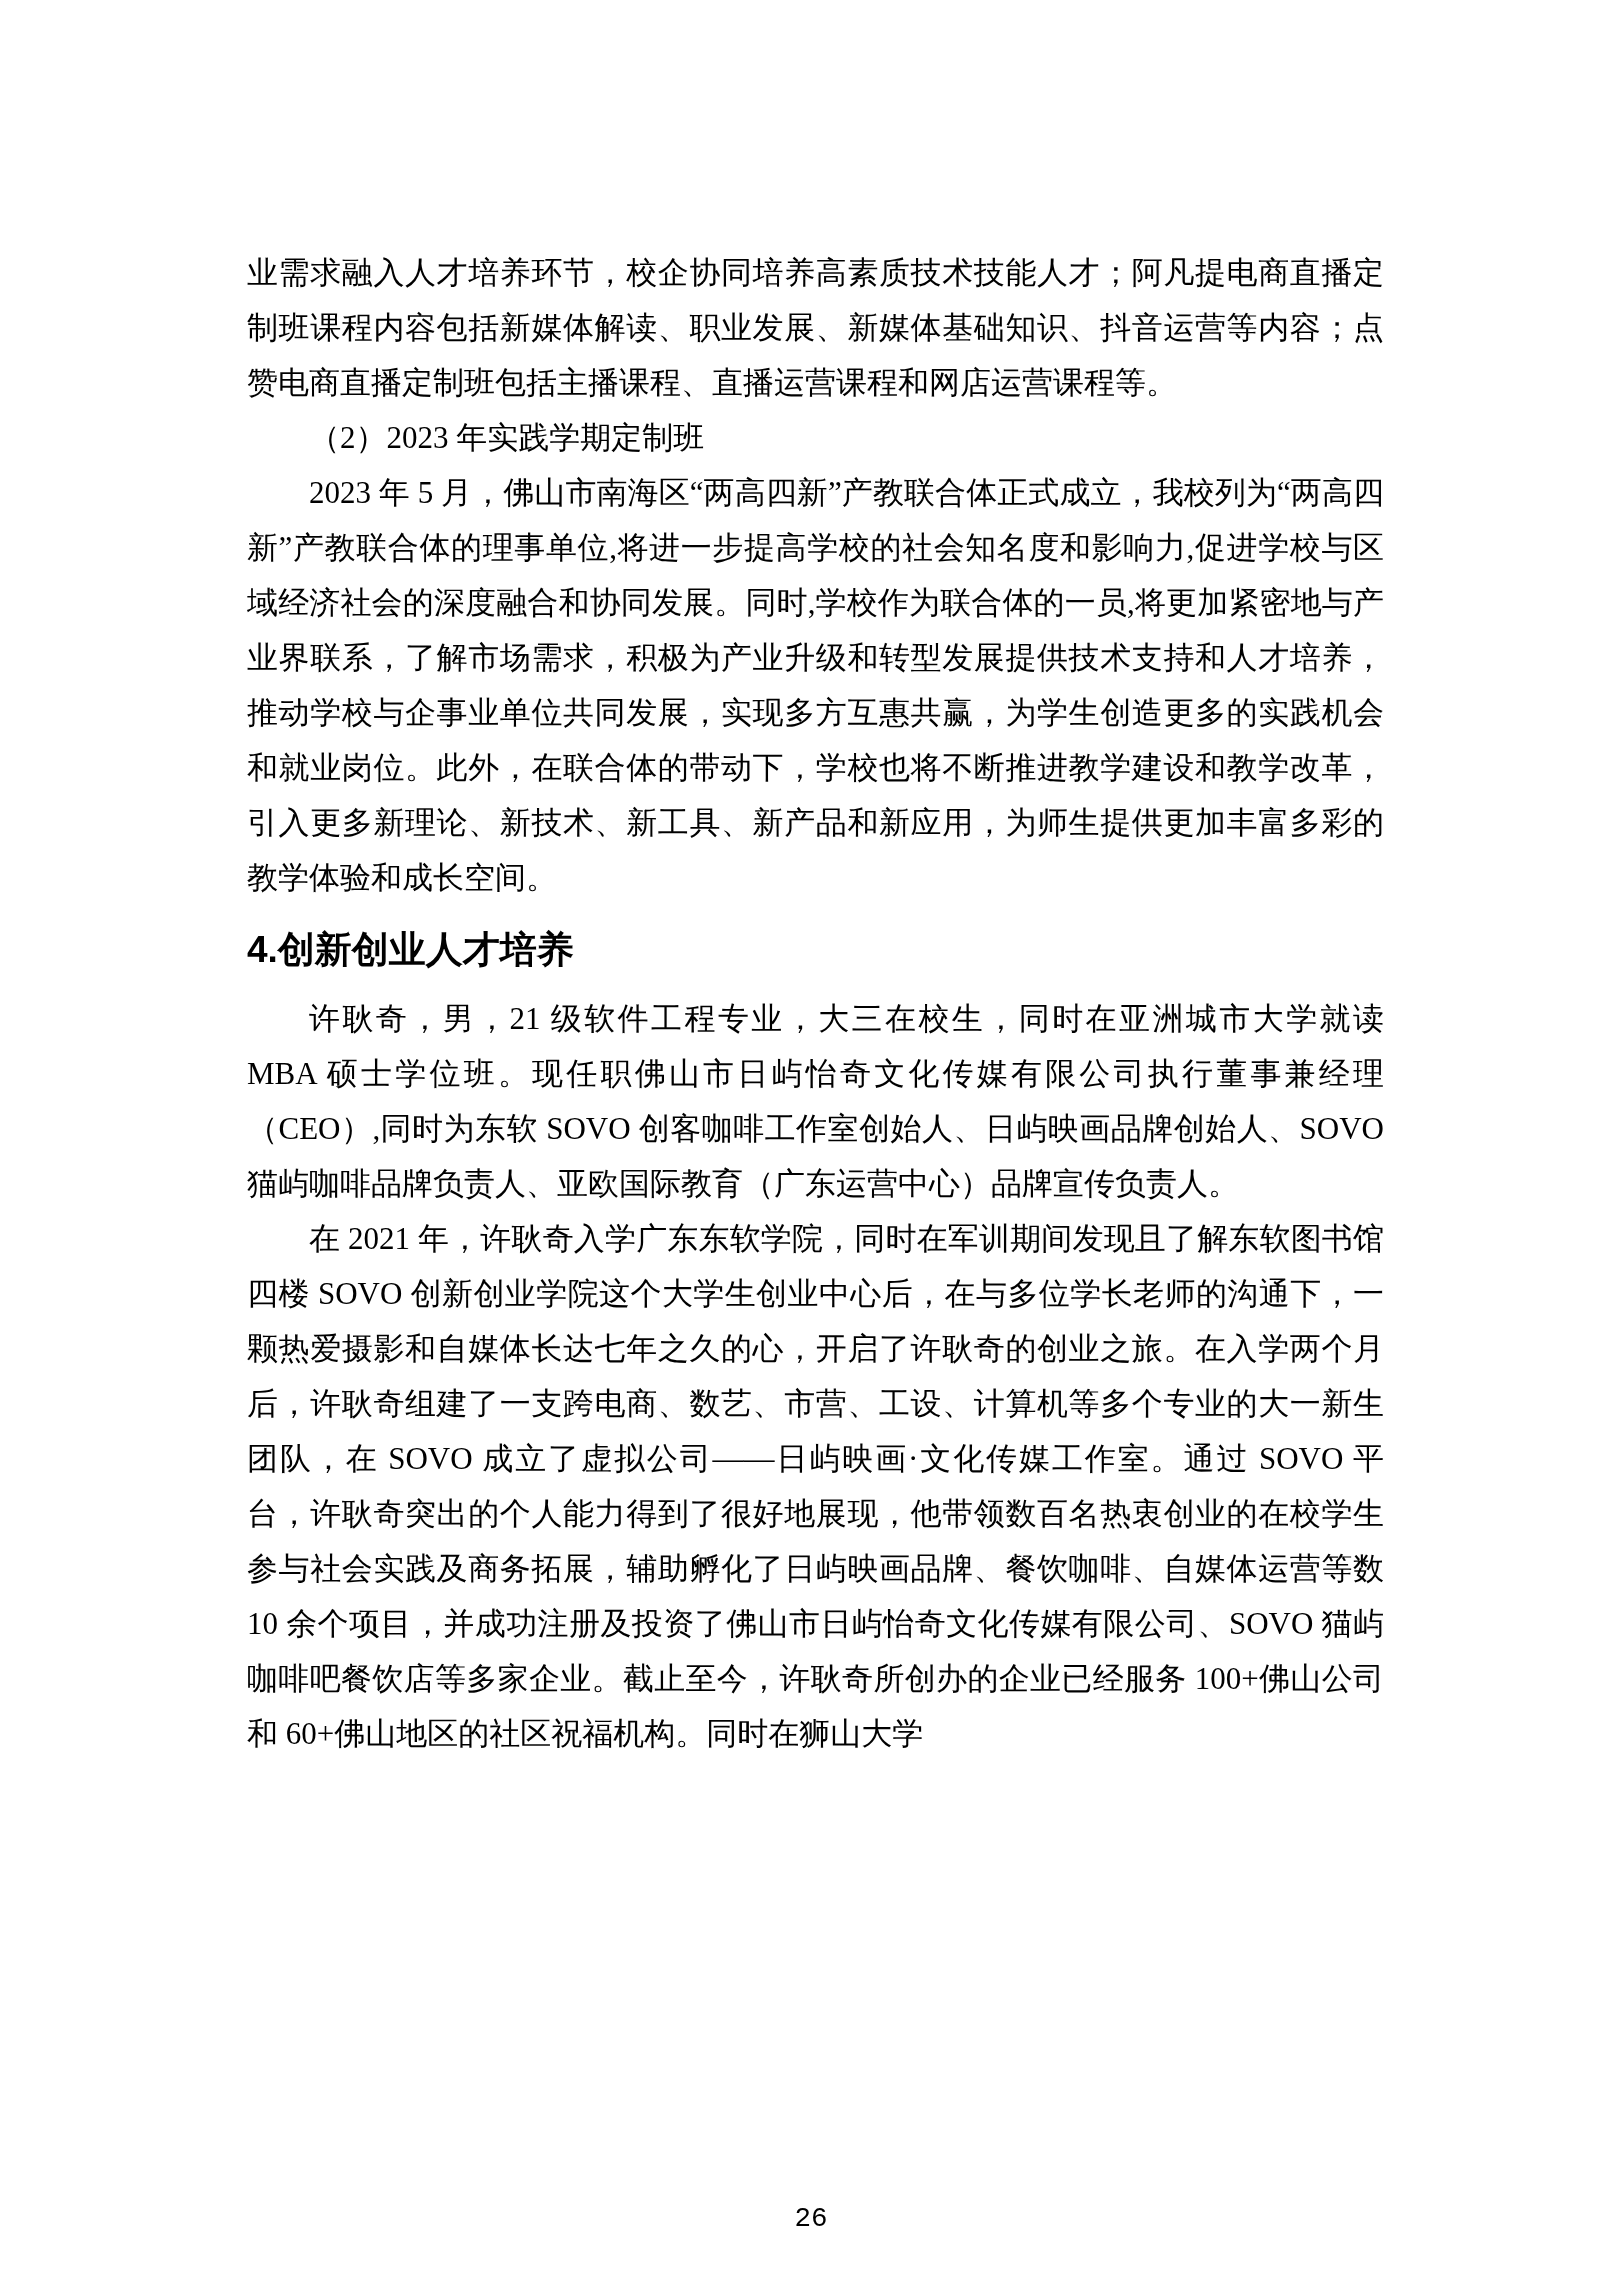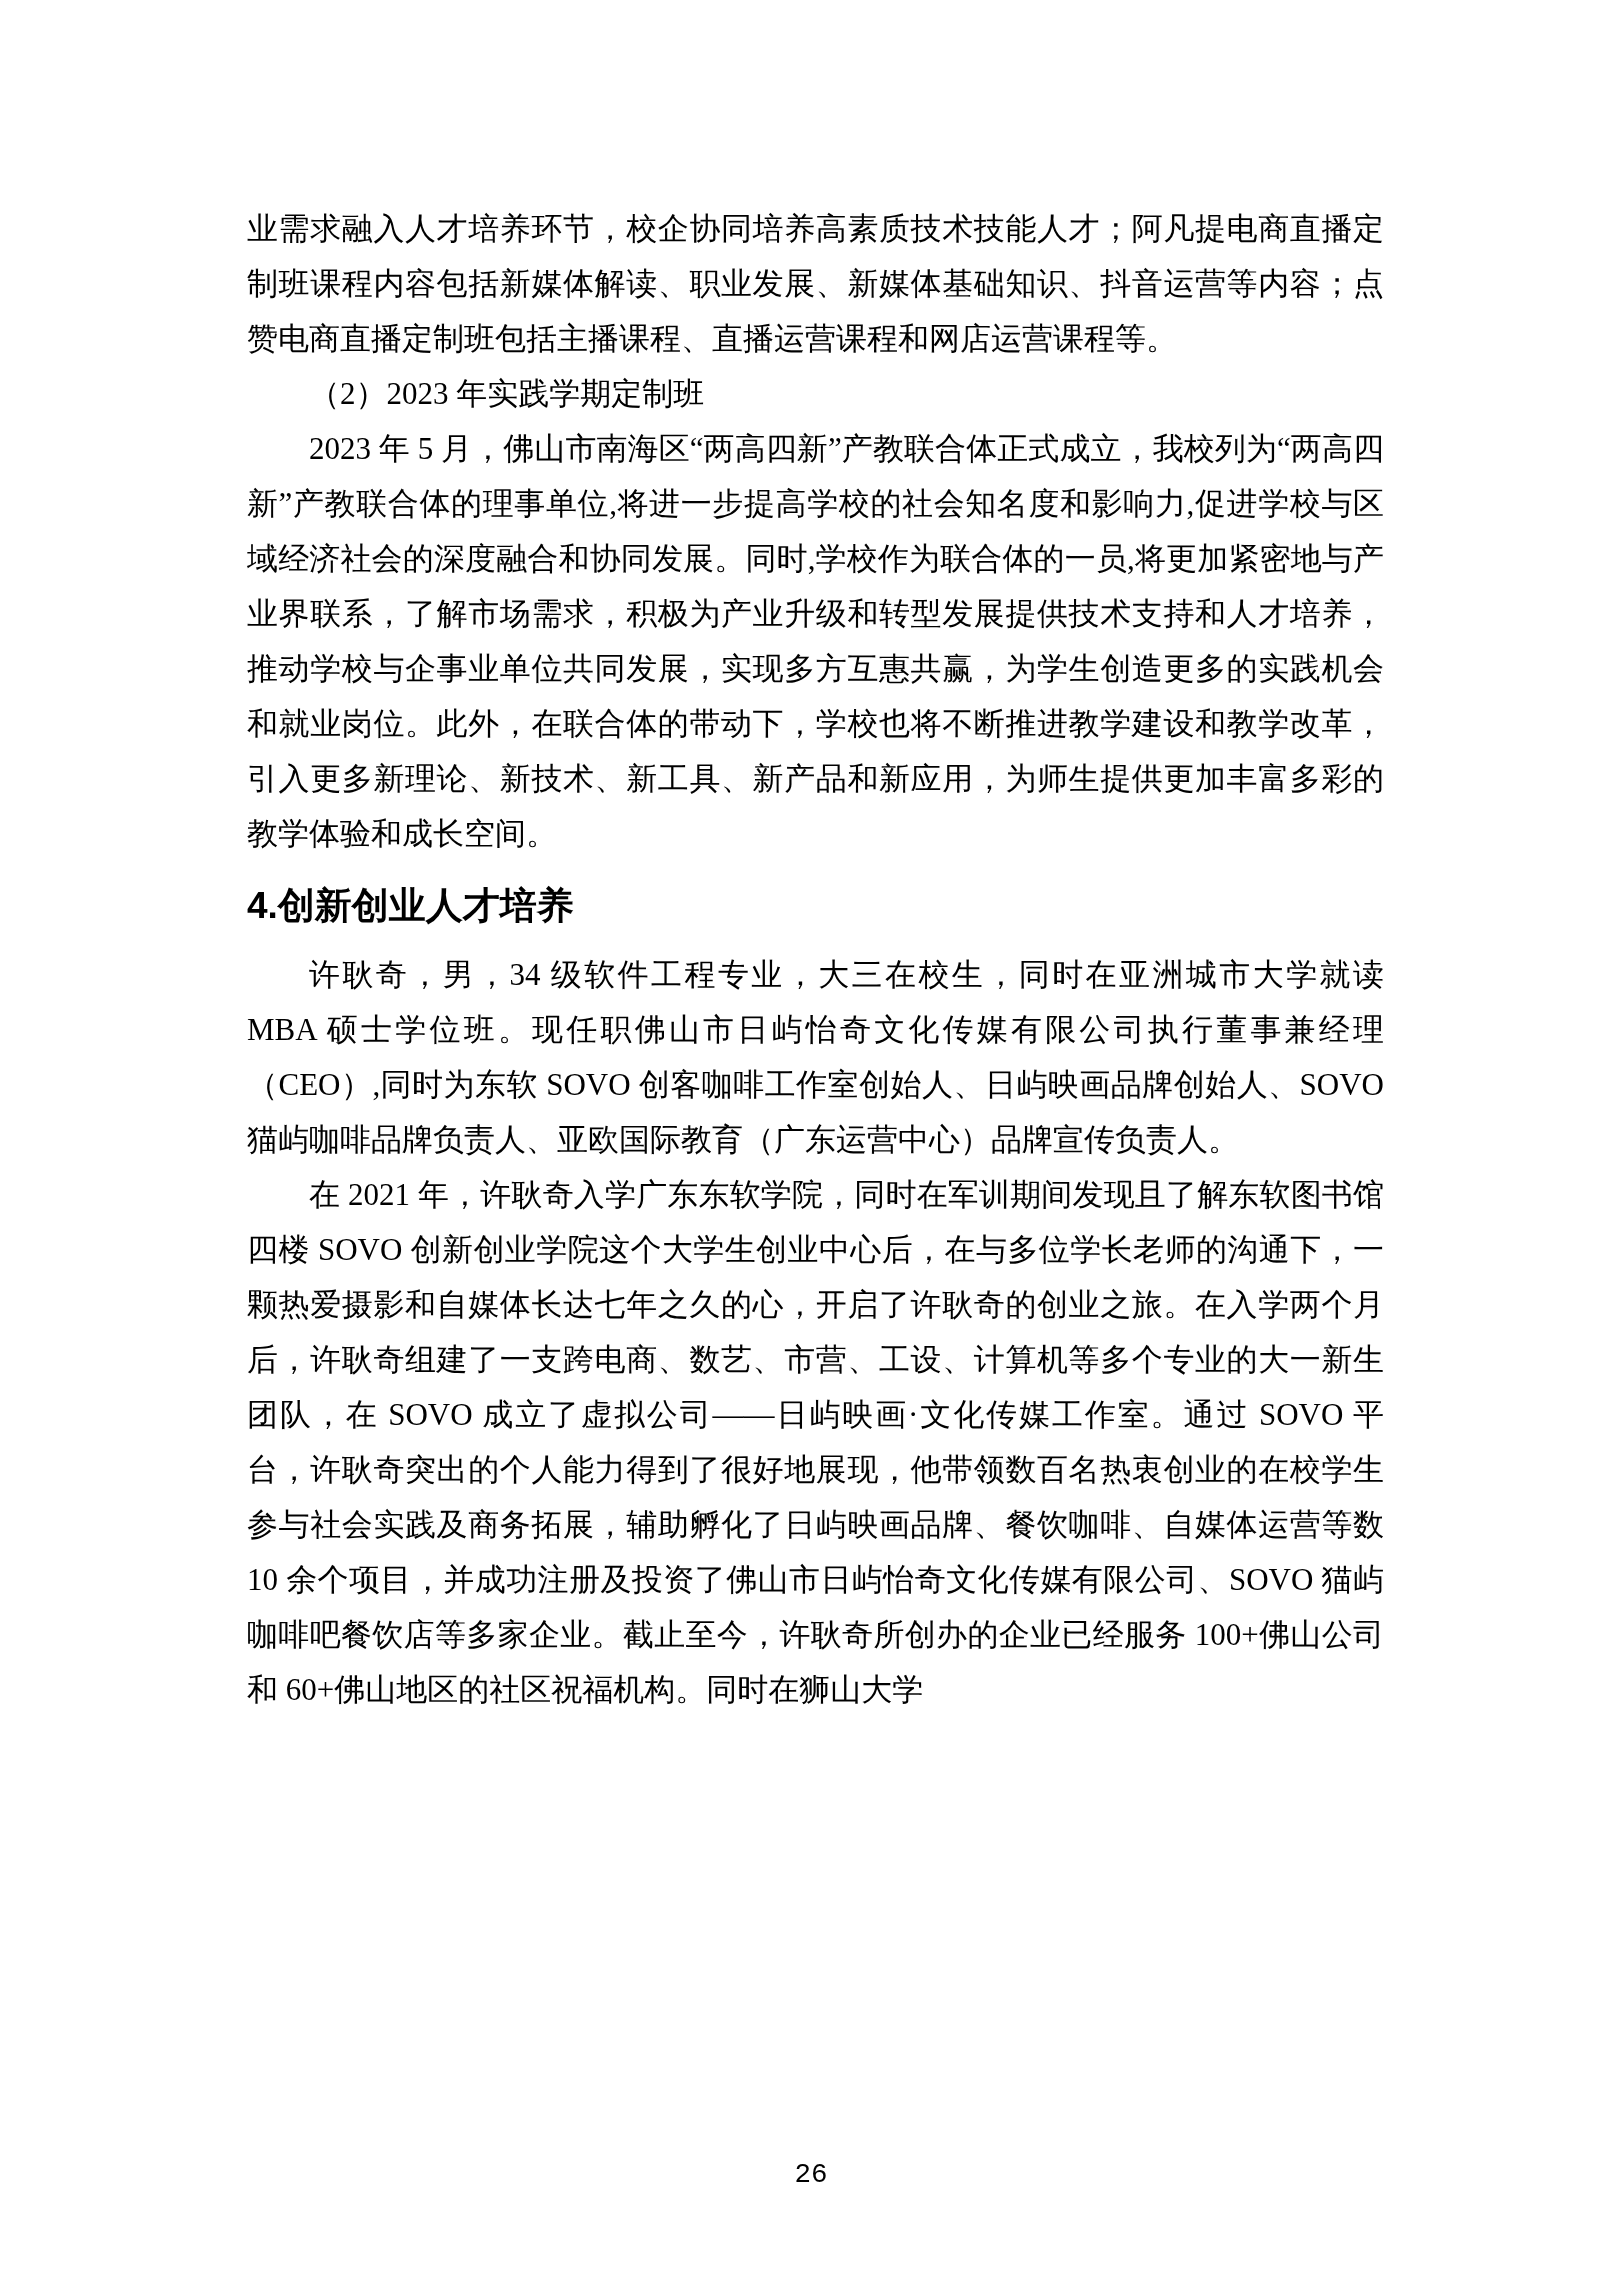--- a/index.html
+++ b/index.html
@@ -7,20 +7,21 @@
     padding: 0;
     background: #ffffff;
   }
   .page {
     position: relative;
     width: 1622px;
     height: 2211px;
     background: #ffffff;
     color: #000000;
     overflow: hidden;
+    margin-top: 44px;
   }
   .doc-body {
     position: absolute;
     left: 247px;
     top: 201px;
     width: 1137px;
   }
   .para {
     margin: 0;
     font-family: "Liberation Serif", "DejaVu Serif", serif;
@@ -53,18 +54,18 @@
 </style>
 </head>
 <body>
 
 <div class="page">
   <div class="doc-body">
       <p class="para">业需求融入人才培养环节，校企协同培养高素质技术技能人才；阿凡提电商直播定制班课程内容包括新媒体解读、职业发展、新媒体基础知识、抖音运营等内容；点赞电商直播定制班包括主播课程、直播运营课程和网店运营课程等。</p>
       <p class="para indent">（2）2023 年实践学期定制班</p>
       <p class="para indent">2023 年 5 月，佛山市南海区“两高四新”产教联合体正式成立，我校列为“两高四新”产教联合体的理事单位,将进一步提高学校的社会知名度和影响力,促进学校与区域经济社会的深度融合和协同发展。同时,学校作为联合体的一员,将更加紧密地与产业界联系，了解市场需求，积极为产业升级和转型发展提供技术支持和人才培养，推动学校与企事业单位共同发展，实现多方互惠共赢，为学生创造更多的实践机会和就业岗位。此外，在联合体的带动下，学校也将不断推进教学建设和教学改革，引入更多新理论、新技术、新工具、新产品和新应用，为师生提供更加丰富多彩的教学体验和成长空间。</p>
       <h2 class="heading">4.创新创业人才培养</h2>
-      <p class="para indent">许耿奇，男，34 级软件工程专业，大三在校生，同时在亚洲城市大学就读 MBA 硕士学位班。现任职佛山市日屿怡奇文化传媒有限公司执行董事兼经理（CEO）,同时为东软 SOVO 创客咖啡工作室创始人、日屿映画品牌创始人、SOVO 猫屿咖啡品牌负责人、亚欧国际教育（广东运营中心）品牌宣传负责人。</p>
+      <p class="para indent">许耿奇，男，21 级软件工程专业，大三在校生，同时在亚洲城市大学就读 MBA 硕士学位班。现任职佛山市日屿怡奇文化传媒有限公司执行董事兼经理（CEO）,同时为东软 SOVO 创客咖啡工作室创始人、日屿映画品牌创始人、SOVO 猫屿咖啡品牌负责人、亚欧国际教育（广东运营中心）品牌宣传负责人。</p>
       <p class="para indent">在 2021 年，许耿奇入学广东东软学院，同时在军训期间发现且了解东软图书馆四楼 SOVO 创新创业学院这个大学生创业中心后，在与多位学长老师的沟通下，一颗热爱摄影和自媒体长达七年之久的心，开启了许耿奇的创业之旅。在入学两个月后，许耿奇组建了一支跨电商、数艺、市营、工设、计算机等多个专业的大一新生团队，在 SOVO 成立了虚拟公司——日屿映画·文化传媒工作室。通过 SOVO 平台，许耿奇突出的个人能力得到了很好地展现，他带领数百名热衷创业的在校学生参与社会实践及商务拓展，辅助孵化了日屿映画品牌、餐饮咖啡、自媒体运营等数 10 余个项目，并成功注册及投资了佛山市日屿怡奇文化传媒有限公司、SOVO 猫屿咖啡吧餐饮店等多家企业。截止至今，许耿奇所创办的企业已经服务 100+佛山公司和 60+佛山地区的社区祝福机构。同时在狮山大学</p>
     </div>
   <div class="page-number">26</div>
 </div>
 
 
 </body></html>

